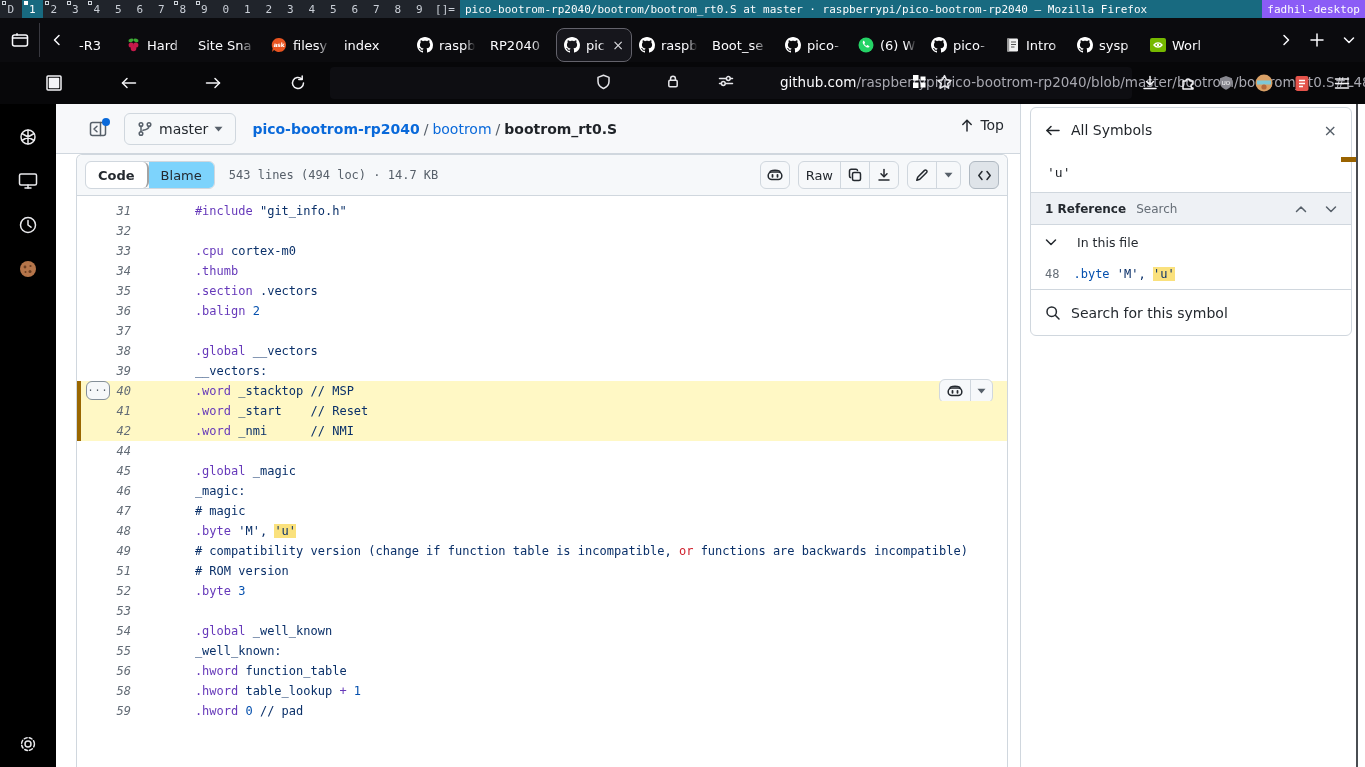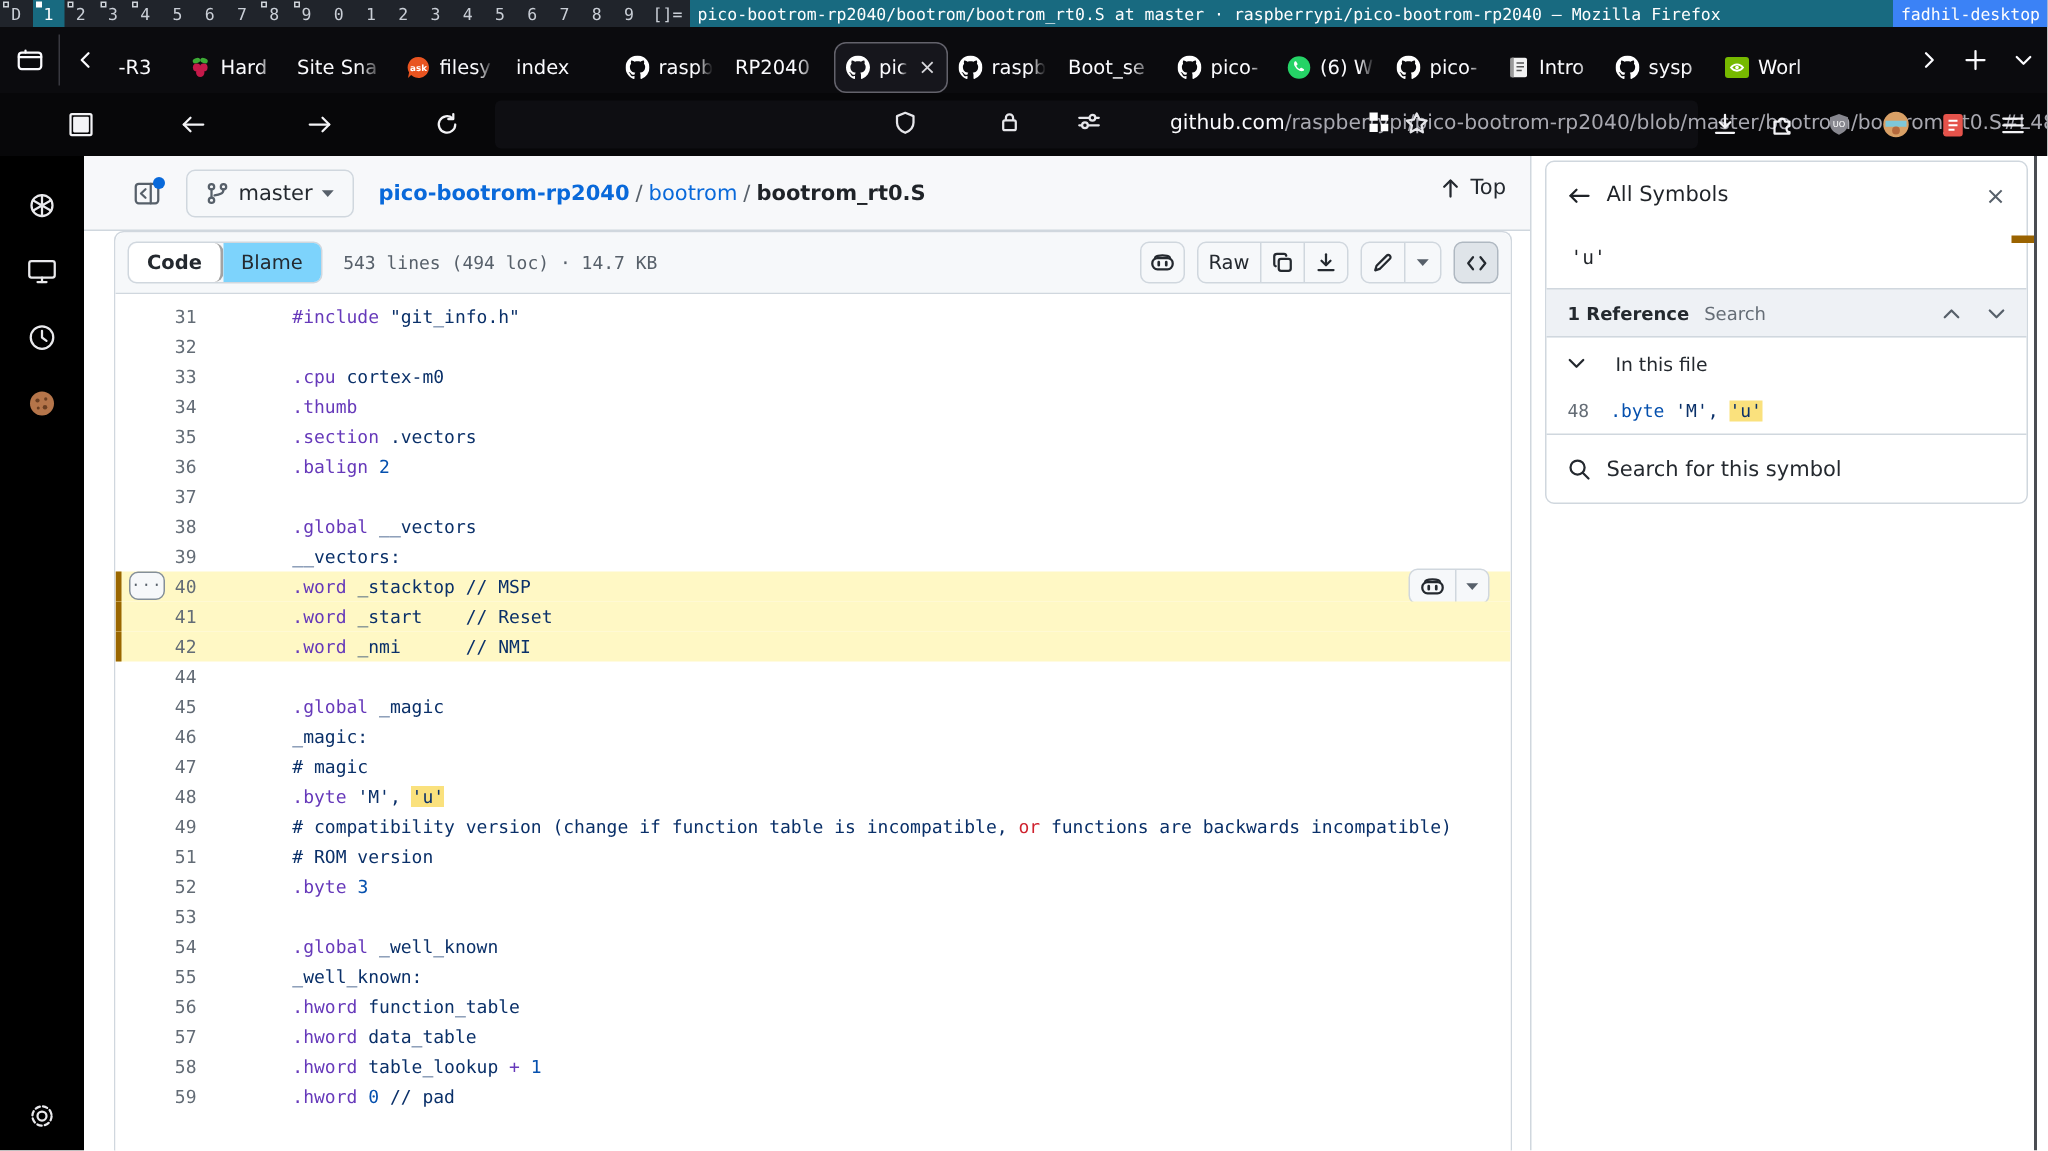--- a/index.html
+++ b/index.html
@@ -10,21 +10,21 @@
   .statusbar { height:18px; background:#20242b; display:flex; align-items:stretch;
     font-family:"DejaVu Sans Mono","Liberation Mono",monospace; font-size:11px; color:#c9ced6; }
   .tag { width:21.5px; display:flex; align-items:center; justify-content:center; position:relative; flex:none; }
   .tag.active { background:#186a80; color:#fff; }
   .tag .sq { position:absolute; left:2px; top:1px; width:4px; height:4px; }
   .sq.hollow { border:1px solid #cfd4da; }
   .sq.filled { background:#ffffff; }
   .layout-sym { width:30px; display:flex; align-items:center; justify-content:center; flex:none; }
   .bar-title { flex:1; background:#186a80; color:#fdfdfd; display:flex; align-items:center;
     padding-left:5px; white-space:nowrap; overflow:hidden; }
-  .bar-host { background:#3b82f6; color:#fdfdfd; display:flex; align-items:center; padding:0 5px; flex:none; }
+  .bar-host { background:#8b5cf6; color:#fdfdfd; display:flex; align-items:center; padding:0 5px; flex:none; }
 
   
   .tabbar { height:44px; background:#0b0b0e; display:flex; align-items:center; color:#fbfbfe; }
   .fxview { width:40px; height:34px; display:flex; align-items:center; justify-content:center; flex:none; border-right:1px solid #38383f; margin-right:2px; }
   .tab-scroll { width:30px; height:34px; display:flex; align-items:center; justify-content:center; flex:none; color:#fbfbfe; }
   .tab-strip { display:flex; align-items:flex-end; height:44px; overflow:hidden; flex:1; }
   .tab { width:73px; flex:none; height:34px; display:flex; align-items:center; padding:0 7px; gap:6px;
     border-radius:8px; font-size:13px; color:#fbfbfe; position:relative; }
   .tab.active { border:1px solid #63626b; background:#16161c; width:76px; }
   .tab .ticon { width:16px; height:16px; flex:none; display:flex; align-items:center; justify-content:center; }
@@ -81,21 +81,21 @@
   .tbtn .cell + .cell { border-left:1px solid #d0d7de; }
   .tbtn.square { width:30px; justify-content:center; }
   .tbtn.pressed { background:#dfe4e9; border-color:#afb8c1; }
 
   
   .codebody { height:572px; overflow:hidden; padding-top:5px; background:#fff; }
   .crow { height:20px; display:flex; align-items:center; position:relative; font-size:12px;
     font-family:"DejaVu Sans Mono","Liberation Mono",monospace; }
   .crow.hl { background:#fff8c5; }
   .crow.hl::before { content:""; position:absolute; left:0; top:0; bottom:0; width:4px; background:#9a6700; }
-  .crow .ln { width:54px; flex:none; text-align:right; color:#636c76; }
+  .crow .ln { width:54px; flex:none; text-align:right; color:#636c76;font-style:italic; }
   .crow .lc { padding-left:35px; white-space:pre; color:#1f2328; }
   .tk-dir { color:#6639ba; }
   .tk-id  { color:#0a3069; }
   .tk-str { color:#0a3069; }
   .tk-com { color:#0a3069; }
   .tk-num { color:#0550ae; }
   .tk-kw  { color:#cf222e; }
   .tk-strhl { color:#0a3069; background:#fae17d; }
   .expander { position:absolute; left:9px; top:0px; width:24px; height:19px; border:1px solid #848f99;
     border-radius:6px; background:#f6f8fa; color:#57606a; display:flex; align-items:center; justify-content:center;
@@ -751,24 +751,20 @@
             </div>
             <div class="crow">
               <span class="ln">55</span>
               <span class="lc"><span class="tk-id">    _well_known:</span></span>
             </div>
             <div class="crow">
               <span class="ln">56</span>
               <span class="lc"><span class="tk-dir">    .hword</span><span class="tk-id"> function_table</span></span>
             </div>
             <div class="crow">
-              <span class="ln">57</span>
-              <span class="lc"><span class="tk-dir">    .hword</span><span class="tk-id"> data_table</span></span>
-            </div>
-            <div class="crow">
               <span class="ln">58</span>
               <span class="lc"><span class="tk-dir">    .hword</span><span class="tk-id"> table_lookup </span><span class="tk-dir">+</span><span class="tk-num"> 1</span></span>
             </div>
             <div class="crow">
               <span class="ln">59</span>
               <span class="lc"><span class="tk-dir">    .hword</span><span class="tk-num"> 0 </span><span class="tk-com">// pad</span></span>
             </div>
           </div>
       </div>
     </div>

